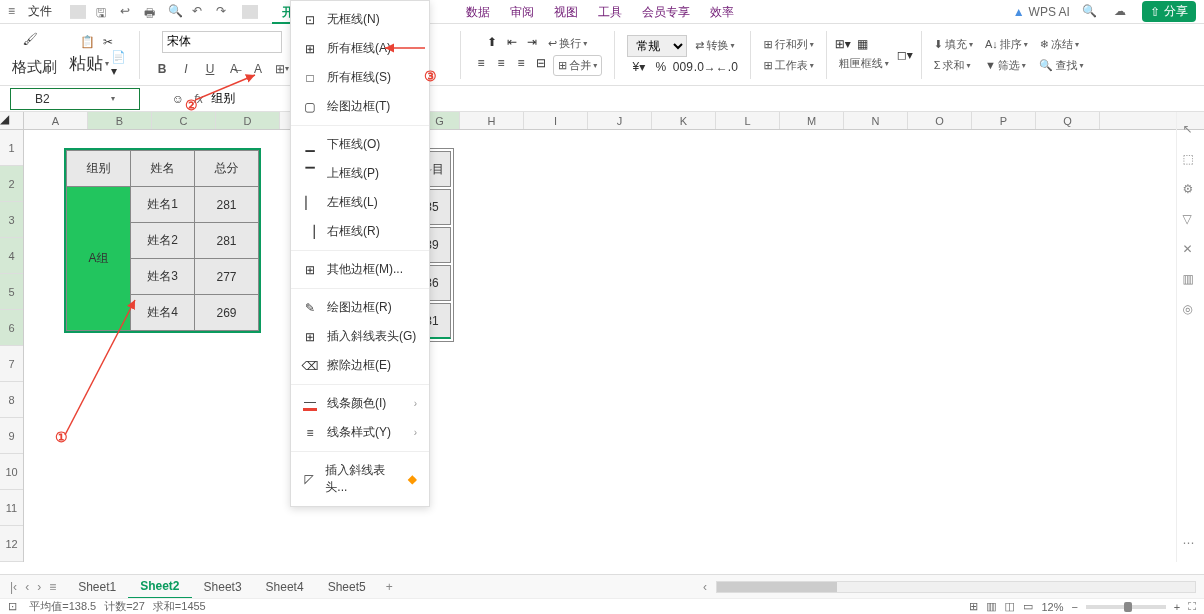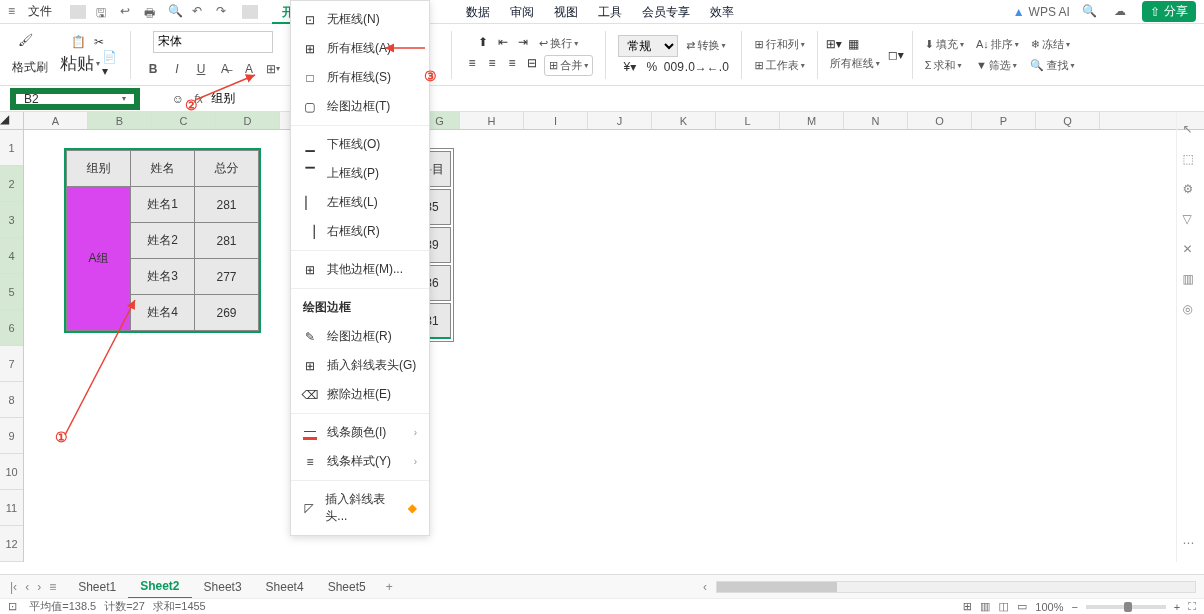--- a/index.html
+++ b/index.html
@@ -5,21 +5,21 @@
 * { margin: 0; padding: 0; box-sizing: border-box; font-family: "Microsoft YaHei", sans-serif; }
 body { background: #fff; font-size: 12px; color: #333; width: 1204px; height: 614px; overflow: hidden; position: relative; }
 
 
 .top-bar { height: 24px; display: flex; align-items: center; padding: 0 8px; border-bottom: 1px solid #e0e0e0; }
 .top-bar .menu-icon { width: 16px; height: 16px; margin-right: 4px; color: #666; }
 .top-bar .file-label { color: #333; margin-right: 12px; cursor: pointer; }
 .top-bar .qat-icon { width: 16px; height: 16px; margin: 0 4px; color: #666; cursor: pointer; }
 .top-bar .sep { width: 1px; height: 14px; background: #ddd; margin: 0 6px; }
 .top-tabs { display: flex; align-items: center; margin-left: 8px; }
-.top-tabs .tab { padding: 0 10px; height: 24px; line-height: 24px; cursor: pointer; color: #0f172a; }
+.top-tabs .tab { padding: 0 10px; height: 24px; line-height: 24px; cursor: pointer; color: #701a75; }
 .top-tabs .tab.active { color: #0a9b5e; border-bottom: 2px solid #0a9b5e; font-weight: bold; }
 .top-bar .right { margin-left: auto; display: flex; align-items: center; gap: 8px; }
 .top-bar .ai-label { color: #666; display: flex; align-items: center; gap: 4px; }
 .share-btn { background: #0a9b5e; color: #fff; padding: 2px 8px; border-radius: 4px; display: flex; align-items: center; gap: 4px; cursor: pointer; }
 
 
 .ribbon { height: 62px; display: flex; align-items: center; padding: 4px 8px; border-bottom: 1px solid #e0e0e0; gap: 4px; }
 .ribbon-group { display: flex; flex-direction: column; align-items: center; gap: 2px; padding: 0 4px; }
 .ribbon-sep { width: 1px; height: 48px; background: #e0e0e0; margin: 0 4px; }
 .rb-btn { display: flex; align-items: center; gap: 2px; padding: 2px 4px; cursor: pointer; color: #555; font-size: 11px; border-radius: 3px; }
@@ -27,42 +27,42 @@
 .rb-icon-lg { width: 24px; height: 24px; }
 .font-select { width: 120px; height: 22px; border: 1px solid #ccc; padding: 0 4px; font-size: 12px; }
 .font-row { display: flex; gap: 6px; align-items: center; }
 .format-btns { display: flex; gap: 4px; margin-top: 4px; }
 .format-btns .fb { width: 20px; height: 20px; display: flex; align-items: center; justify-content: center; cursor: pointer; color: #555; }
 .border-btn { position: relative; }
 .dropdown-arrow { font-size: 8px; color: #666; }
 
 
 .formula-bar { height: 26px; display: flex; align-items: center; border-bottom: 1px solid #e0e0e0; }
-.name-box { width: 130px; height: 22px; border: 6px solid #15803d; margin-left: 10px; padding: 0 8px; display: flex; align-items: center; justify-content: space-between; }
+.name-box { width: 130px; height: 22px; border: 1px solid #15803d; margin-left: 10px; padding: 0 24px; display: flex; align-items: center; justify-content: space-between; }
 .fx-area { display: flex; align-items: center; margin-left: 30px; gap: 8px; }
 .fx-label { font-style: italic; color: #666; }
 .formula-input { border: none; outline: none; font-size: 12px; width: 100px; }
 
 
 .grid-area { position: relative; height: 472px; display: flex; }
 .col-headers { position: absolute; top: 0; left: 24px; right: 0; height: 18px; display: flex; background: #f5f5f5; border-bottom: 1px solid #ccc; }
 .col-header { width: 64px; text-align: center; border-right: 1px solid #ddd; color: #666; font-size: 11px; line-height: 18px; cursor: pointer; }
 .col-header.sel { background: #d4e8d4; }
 .row-headers { position: absolute; top: 18px; left: 0; width: 24px; background: #f5f5f5; border-right: 1px solid #ccc; }
 .row-header { height: 36px; text-align: center; border-bottom: 1px solid #ddd; color: #666; font-size: 11px; line-height: 36px; cursor: pointer; }
 .row-header.sel { background: #d4e8d4; }
 .row-header:first-child { height: 36px; }
 .corner { position: absolute; top: 0; left: 0; width: 24px; height: 18px; background: #f5f5f5; border-right: 1px solid #ccc; border-bottom: 1px solid #ccc; }
 .cells { position: absolute; top: 18px; left: 24px; right: 0; bottom: 0; }
 
 
 .data-table { position: absolute; top: 36px; left: 64px; border: 2px solid #0a9b5e; background: #e8e8e8; }
 .data-table table { border-collapse: collapse; }
 .data-table td { width: 64px; height: 36px; border: 1px solid #888; text-align: center; font-size: 12px; background: #e8e8e8; }
-.data-table .merged { background: #d946ef; }
+.data-table .merged { background: #22c55e; }
 
 .data-table2 { position: absolute; top: 36px; left: 410px; border: 1px solid #888; }
 .data-table2 td { width: 38px; height: 36px; border: 1px solid #888; text-align: center; font-size: 12px; background: #e8e8e8; }
 .data-table2 tr:first-child td { background: #e8e8e8; }
 .data-table2 tr:last-child td { border-bottom: 2px solid #0a9b5e; }
 
 
 .border-menu { position: absolute; top: 0; left: 290px; width: 140px; background: #fff; border: 1px solid #ddd; box-shadow: 0 2px 8px rgba(0,0,0,0.15); z-index: 100; padding: 4px 0; }
 .border-menu .item { display: flex; align-items: center; padding: 6px 12px; gap: 10px; cursor: pointer; font-size: 12px; color: #333; }
 .border-menu .item-icon { width: 14px; height: 14px; display: inline-flex; align-items: center; justify-content: center; }
@@ -126,21 +126,21 @@
       </span>
     <span class="qat-icon">🔍</span>
     <span class="qat-icon">☁</span>
     <span class="share-btn">⇧ <span>分享</span></span>
   </div>
 </div>
 
 <div class="ribbon">
   <div class="ribbon-group">
     <span class="rb-icon-lg">🖌</span>
-    <span style="font-size:12px">格式刷</span>
+    <span style="font-size:15px">格式刷</span>
   </div>
   <div class="ribbon-group">
     <div style="display:flex;gap:4px">
       <span class="rb-icon">📋</span>
       <span class="rb-icon">✂</span>
     </div>
     <div style="display:flex;align-items:center;gap:2px">
       <span style="font-size:17px">粘贴</span>
       <span class="dropdown-arrow">▾</span>
       <span class="rb-icon">📄▾</span>
@@ -201,21 +201,21 @@
     <span class="rb-btn">⊞<span>行和列</span><span class="dropdown-arrow">▾</span></span>
     <span class="rb-btn">⊞<span>工作表</span><span class="dropdown-arrow">▾</span></span>
   </div>
   <div class="ribbon-sep"></div>
   <div class="rg-col">
     <div style="display:flex;gap:4px">
       <span class="rb-icon">⊞▾</span>
       <span class="rb-icon">▦</span>
     </div>
     <span class="rb-btn">
-        <span>所有框线</span>
+        <span>粗匣框线</span>
         <span class="dropdown-arrow">▾</span>
       </span>
 
   </div>
   <span class="rb-icon">◻▾</span>
   <div class="ribbon-sep"></div>
   <div class="rg-col">
     <span class="rb-btn">⬇<span>填充</span><span class="dropdown-arrow">▾</span></span>
     <span class="rb-btn">Σ<span>求和</span><span class="dropdown-arrow">▾</span></span>
   </div>
@@ -364,21 +364,20 @@
   <div class="item">
       <span class="item-icon">▕</span>
       <span>右框线(R)</span>
     </div>
   <div class="divider"></div>
   <div class="item">
       <span class="item-icon">⊞</span>
       <span>其他边框(M)...</span>
     </div>
   <div class="divider"></div>
-  <div class="section-title">绘图边框</div>
   <div class="item">
       <span class="item-icon">✎</span>
       <span>绘图边框(R)</span>
     </div>
   <div class="item">
       <span class="item-icon">⊞</span>
       <span>插入斜线表头(G)</span>
     </div>
   <div class="item">
       <span class="item-icon">⌫</span>
@@ -437,21 +436,21 @@
 <div class="status-bar">
   <span>⊡</span>
   <span style="margin-left:12px">平均值=138.5</span>
   <span style="margin-left:8px">计数=27</span>
   <span style="margin-left:8px">求和=1455</span>
   <div class="right">
     <span>⊞</span>
     <span>▥</span>
     <span>◫</span>
     <span>▭</span>
-    <span>100%</span>
+    <span>12%</span>
     <span>−</span>
     <div class="zoom-slider">
         <div class="zoom-thumb"></div>
       </div>
     <span>+</span>
     <span>⛶</span>
   </div>
 </div>
 
 <div class="annotation" style="top:429px;left:55px">①</div>

